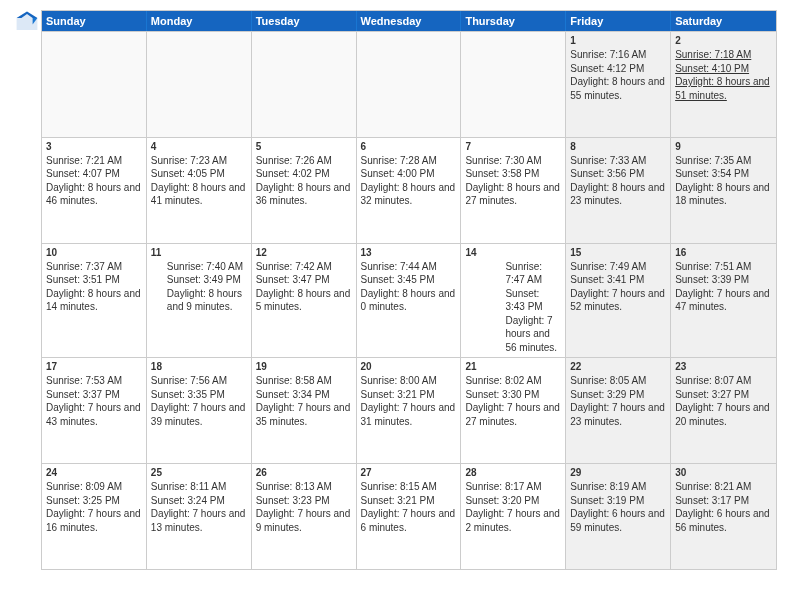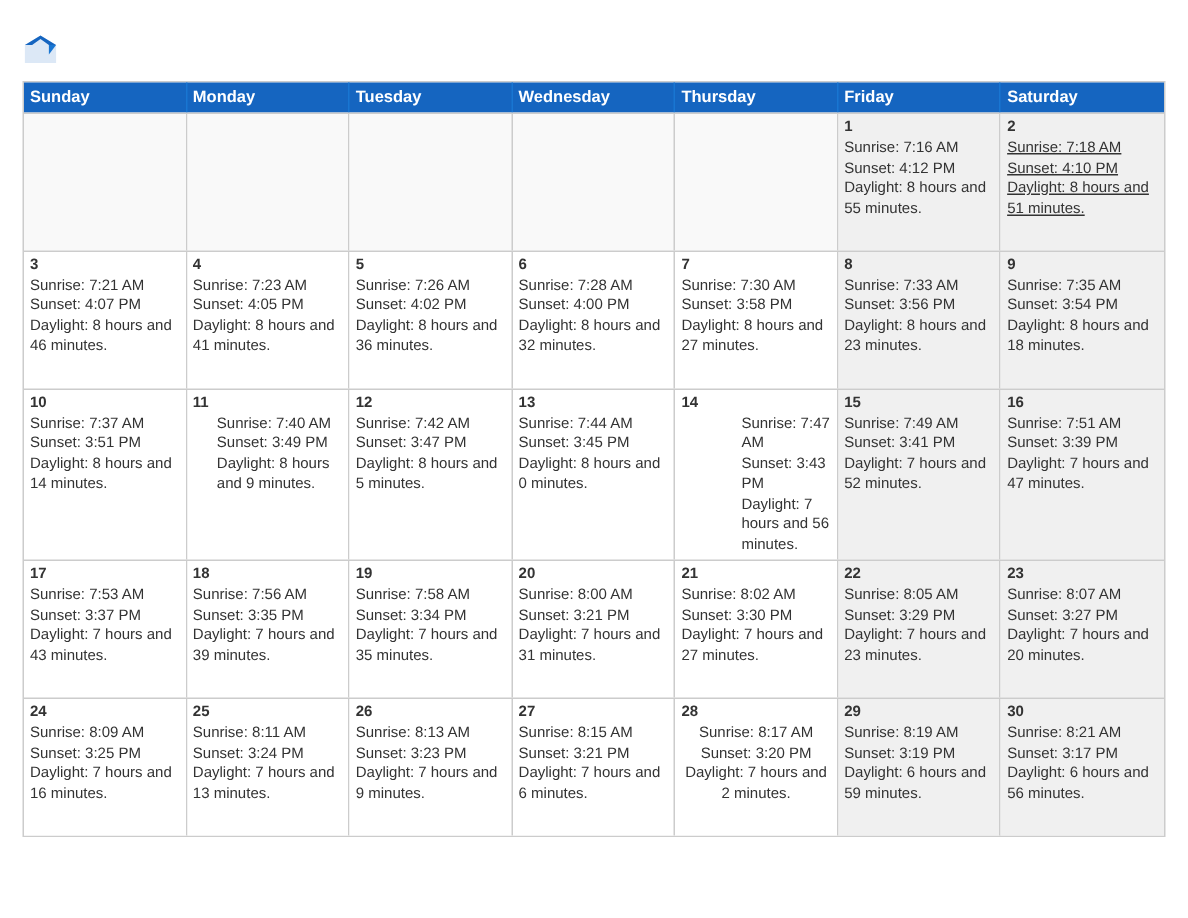--- a/index.html
+++ b/index.html
@@ -6,23 +6,23 @@
     body {
       font-family: Arial, sans-serif;
       background: #fff;
       width: 792px;
       height: 612px;
       overflow: hidden;
     }
     .page {
       width: 792px;
       height: 580px;
-      padding: 22px 15px;
-      display: flex;
-      flex-direction: column;
+      padding: 10px 15px;
+      display: flex;
+      flex-direction: row;
     }
     .header {
       display: flex;
       justify-content: space-between;
       align-items: flex-start;
       margin-bottom: 8px;
     }
     .logo {
       display: flex;
       align-items: center;
@@ -253,21 +253,21 @@
 Daylight: 7 hours and 43 minutes.</div>
           </div>
           <div class="cal-cell">
             <span class="day-number">18</span>
             <div class="day-info" style="white-space: pre-line;">Sunrise: 7:56 AM
 Sunset: 3:35 PM
 Daylight: 7 hours and 39 minutes.</div>
           </div>
           <div class="cal-cell">
             <span class="day-number">19</span>
-            <div class="day-info" style="white-space: pre-line;">Sunrise: 7:58 AM
+            <div class="day-info" style="white-space: pre-line;">Sunrise: 8:58 AM
 Sunset: 3:34 PM
 Daylight: 7 hours and 35 minutes.</div>
           </div>
           <div class="cal-cell">
             <span class="day-number">20</span>
             <div class="day-info" style="white-space: pre-line;">Sunrise: 8:00 AM
 Sunset: 3:21 PM
 Daylight: 7 hours and 31 minutes.</div>
           </div>
           <div class="cal-cell">
@@ -309,21 +309,21 @@
 Daylight: 7 hours and 9 minutes.</div>
           </div>
           <div class="cal-cell">
             <span class="day-number">27</span>
             <div class="day-info" style="white-space: pre-line;">Sunrise: 8:15 AM
 Sunset: 3:21 PM
 Daylight: 7 hours and 6 minutes.</div>
           </div>
           <div class="cal-cell">
             <span class="day-number">28</span>
-            <div class="day-info" style="white-space: pre-line; text-align: center;">Sunrise: 8:17 AM
+            <div class="day-info" style="white-space: pre-line;">Sunrise: 8:17 AM
 Sunset: 3:20 PM
 Daylight: 7 hours and 2 minutes.</div>
           </div>
           <div class="cal-cell shaded">
             <span class="day-number">29</span>
             <div class="day-info" style="white-space: pre-line;">Sunrise: 8:19 AM
 Sunset: 3:19 PM
 Daylight: 6 hours and 59 minutes.</div>
           </div>
           <div class="cal-cell shaded">

